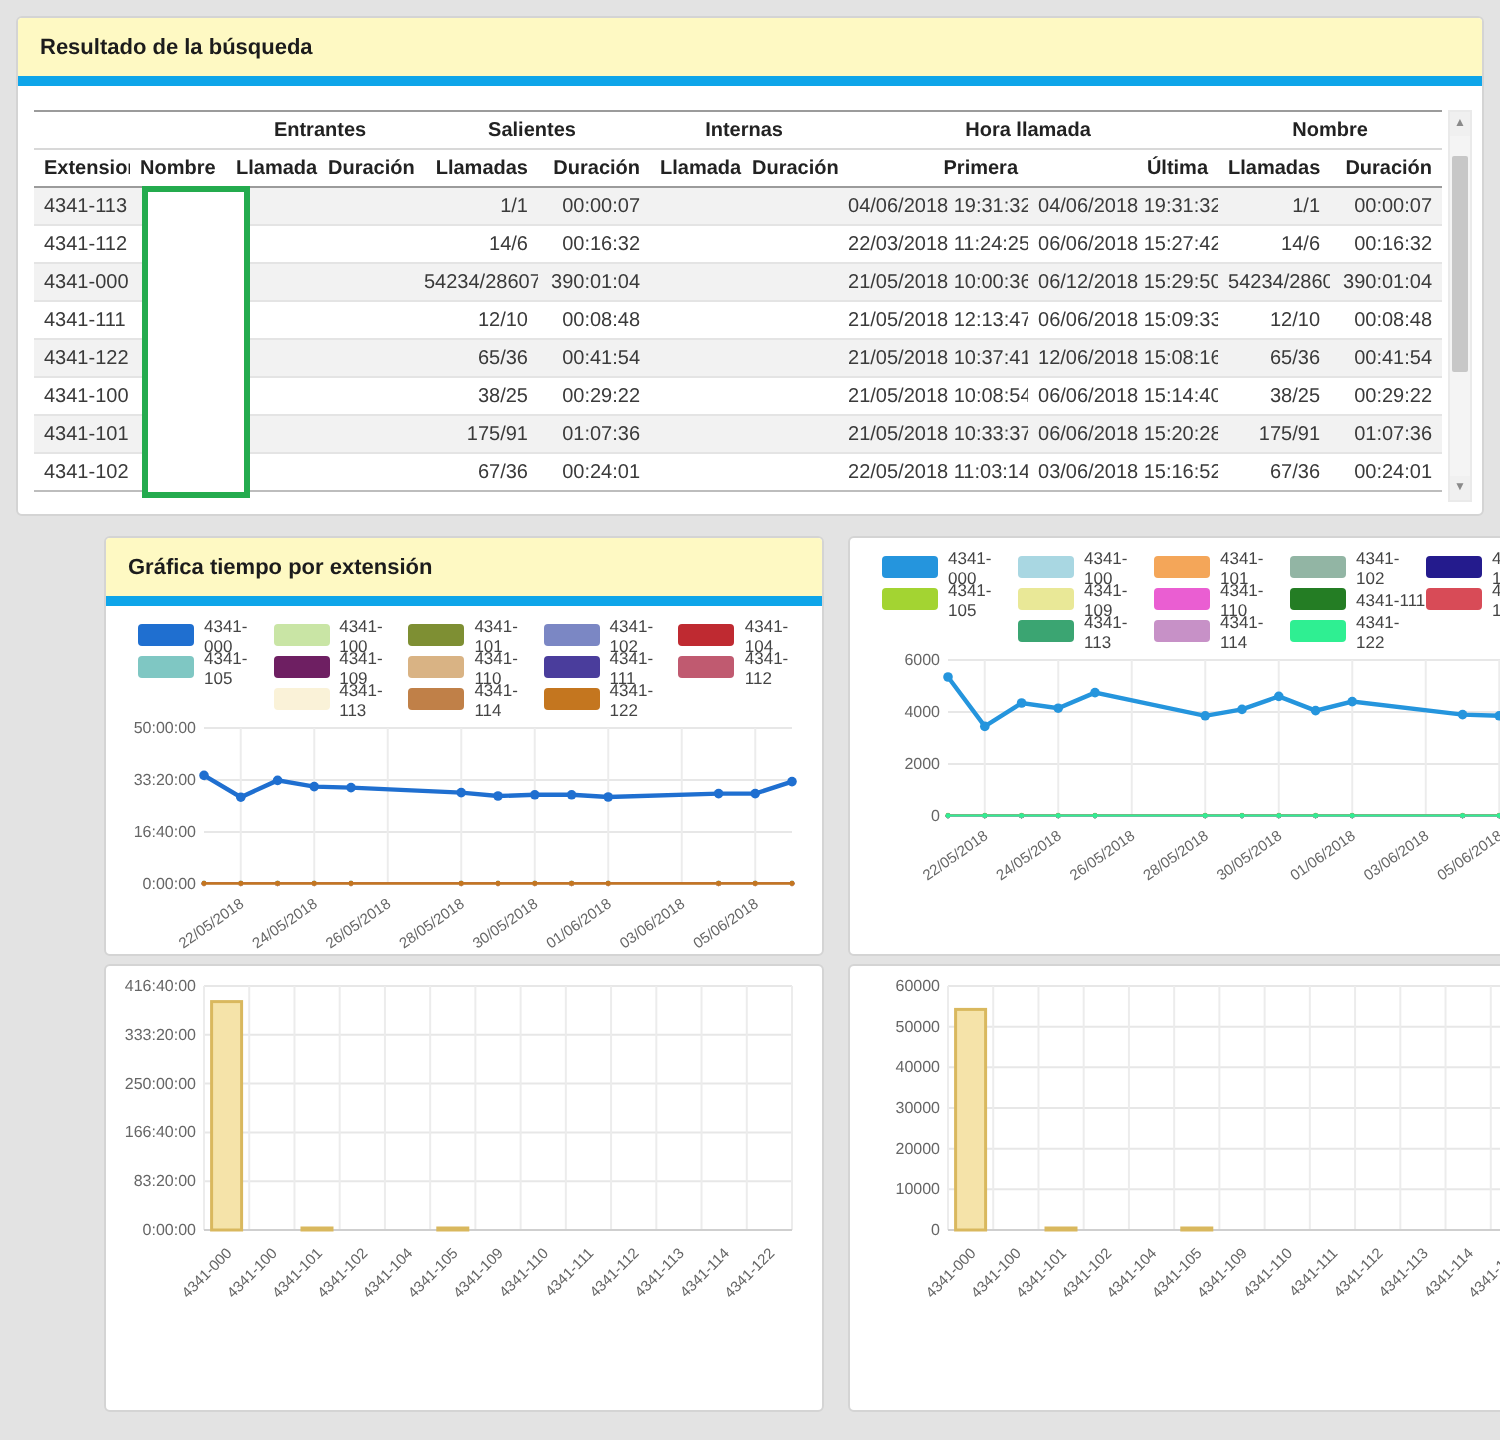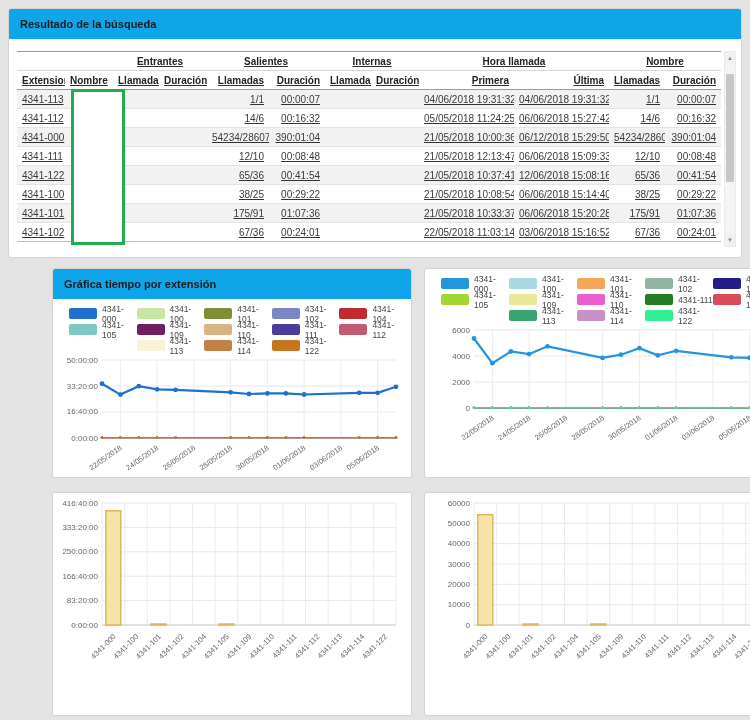--- a/index.html
+++ b/index.html
@@ -10,36 +10,35 @@
     color:#333;
   }
   .page { padding:8px; }
   .panel {
     background:#fff;
     border:1px solid #d4d4d4;
     border-radius:3px;
     overflow:hidden;
   }
   .panel-header {
-    background:#0ea5e9;
-    border-bottom:1px solid #0ea5e9;
+    background:#fef9c3;
+    border-bottom:5px solid #0ea5e9;
     padding:9px 11px 8px 11px;
     font-size:11px;
     font-weight:bold;
     color:#1c1c1c;
   }
   
   #results-panel { height:250px; }
   .table-zone { position:relative; padding:12px 8px 0 8px; height:220px; }
   table.results {
     border-collapse:collapse;
     width:704px;
     font-size:10px;
     table-layout:fixed;
-    text-decoration:underline;
   }
   table.results th, table.results td {
     padding:3px 5px;
     white-space:nowrap;
     overflow:hidden;
     height:19px;
   }
   tr.group-row th {
     border-top:1px solid #9b9b9b;
     border-bottom:1px solid #d8d8d8;
@@ -87,21 +86,21 @@
   .vscroll .thumb {
     position:absolute; left:1px; top:22px;
     width:8px; height:108px;
     background:#c7c7c7; border-radius:1px;
   }
   
   .charts-grid {
     margin-top:10px;
     display:grid;
     grid-template-columns:360px 362px;
-    gap:14px 12px;
+    gap:4px 12px;
     padding-left:44px;
   }
   .chart-panel.row1 { height:210px; }
   .chart-panel.row2 { height:224px; }
   .legend {
     display:grid;
     grid-template-columns:repeat(5, 1fr);
     gap:3px 0;
     padding:8px 4px 0 16px;
   }
@@ -179,21 +178,21 @@
             </tr>
             <tr>
               <td class="al">4341-112</td>
               <td class="al"></td>
               <td class="ar"></td>
               <td class="ar"></td>
               <td class="ar">14/6</td>
               <td class="ar">00:16:32</td>
               <td class="ar"></td>
               <td class="ar"></td>
-              <td class="ar">05/05/2018 11:24:25</td>
+              <td class="ar">22/03/2018 11:24:25</td>
               <td class="ar">06/06/2018 15:27:42</td>
               <td class="ar">14/6</td>
               <td class="ar">00:16:32</td>
             </tr>
             <tr>
               <td class="al">4341-000</td>
               <td class="al"></td>
               <td class="ar"></td>
               <td class="ar"></td>
               <td class="ar">54234/28607</td>

